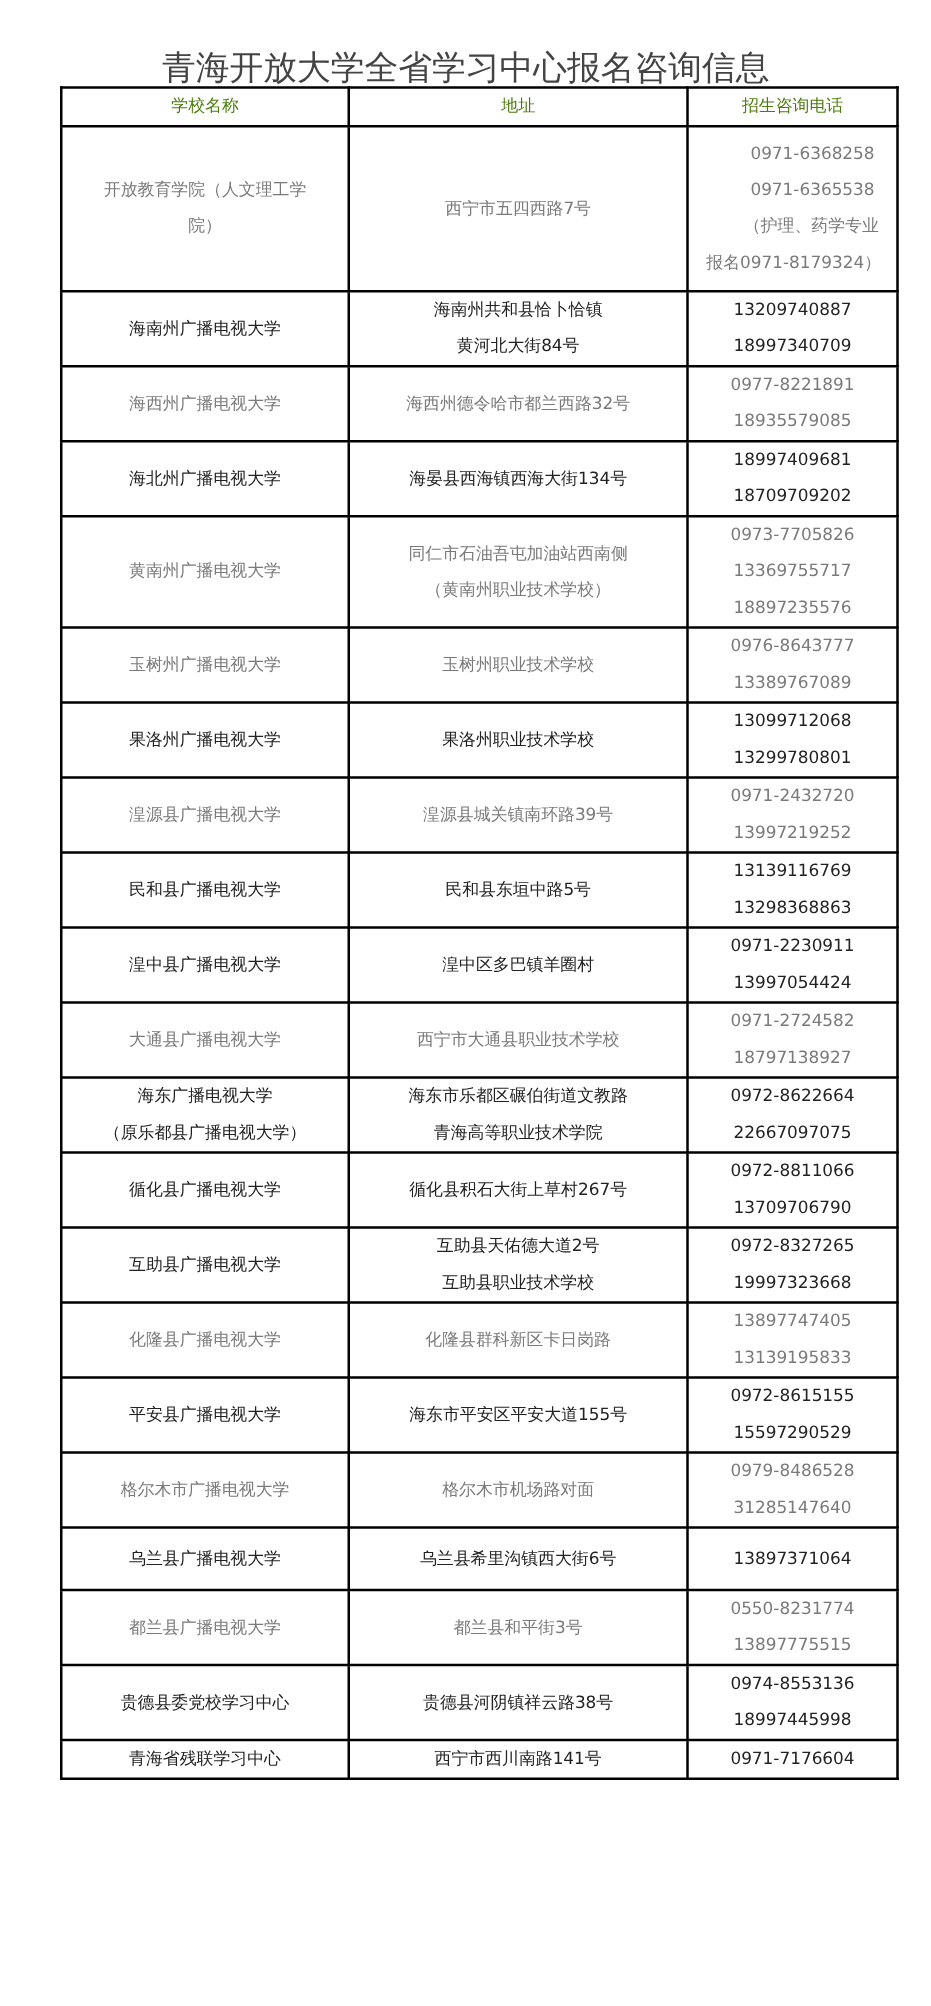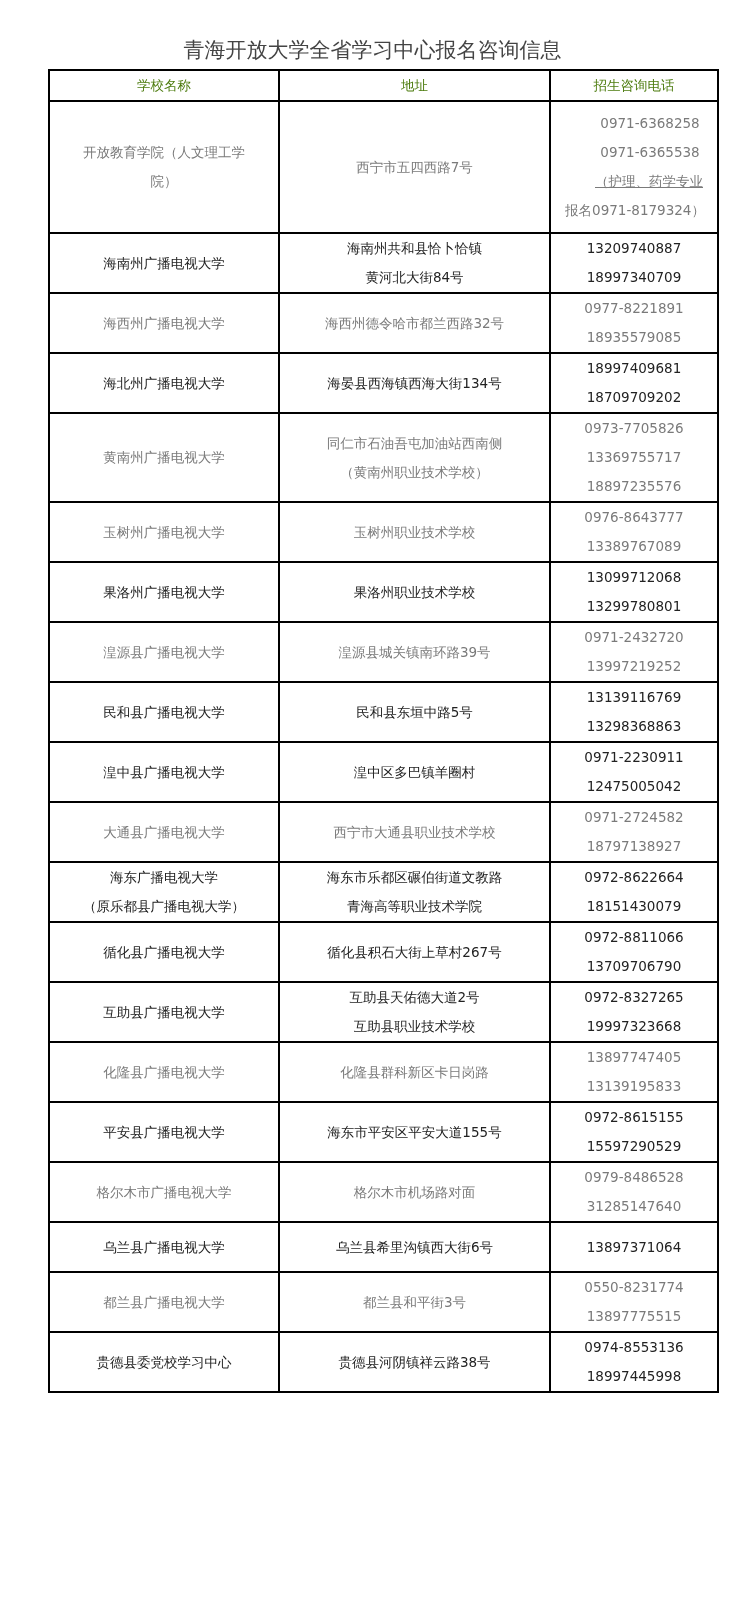--- a/index.html
+++ b/index.html
@@ -1,38 +1,38 @@
 <!DOCTYPE html>
 <html><head>
   <meta charset="utf-8">
   <style>
     html, body { margin: 0; padding: 0; background: #ffffff; }
     body { width: 745px; height: 1605px; position: relative; font-family: "DejaVu Sans", "Liberation Sans", sans-serif; }
     .title {
       position: absolute; left: 0; top: 36px; width: 745px; text-align: center;
-      font-size: 21px; color: #444; letter-spacing: 0px;
+      font-size: 27px; color: #444; letter-spacing: 0px;
     }
     table.info {
       position: absolute; left: 48px; top: 69px; width: 669px;
       border-collapse: collapse; table-layout: fixed;
       border: 2.5px solid #000;
     }
     table.info th, table.info td {
       border: 2px solid #000; text-align: center; vertical-align: middle;
       font-size: 13.5px; padding: 0 4px; line-height: 29px; font-weight: normal;
     }
     table.info th { color: #4d7c0f; height: 28px; }
     col.c1 { width: 230px; } col.c2 { width: 271px; } col.c3 { width: 168px; }
     td.phone { text-align: left; padding-left: 36px; }
     td.phone.wrapleft { padding-left: 6px; margin-top: 36px; }
     .gray { color: #7a7a7a; }
     .dark { color: #222; }
     .line { display: block; }
     .ind { padding-left: 30px; }
-    .ind2 { padding-left: 28px; text-decoration: underline; }
+    .ind2 { padding-left: 28px; }
   </style>
 </head>
 <body>
 
 <div class="title">青海开放大学全省学习中心报名咨询信息</div>
 
 <table class="info">
   <colgroup>
       <col class="c1">
       <col class="c2">
@@ -162,21 +162,21 @@
       </tr>
       <tr class="dark" style="height: 59px;">
         <td>
           <span class="line">湟中县广播电视大学</span>
         </td>
         <td>
           <span class="line">湟中区多巴镇羊圈村</span>
         </td>
         <td class="phone">
           <span class="line">0971-2230911</span>
-          <span class="line">12475005042</span>
+          <span class="line">13997054424</span>
         </td>
       </tr>
       <tr class="gray" style="height: 59px;">
         <td>
           <span class="line">大通县广播电视大学</span>
         </td>
         <td>
           <span class="line">西宁市大通县职业技术学校</span>
         </td>
         <td class="phone">
@@ -188,21 +188,21 @@
         <td>
           <span class="line">海东广播电视大学</span>
           <span class="line">（原乐都县广播电视大学）</span>
         </td>
         <td>
           <span class="line">海东市乐都区碾伯街道文教路</span>
           <span class="line">青海高等职业技术学院</span>
         </td>
         <td class="phone">
           <span class="line">0972-8622664</span>
-          <span class="line">18151430079</span>
+          <span class="line">22667097075</span>
         </td>
       </tr>
       <tr class="dark" style="height: 59px;">
         <td>
           <span class="line">循化县广播电视大学</span>
         </td>
         <td>
           <span class="line">循化县积石大街上草村267号</span>
         </td>
         <td class="phone">
@@ -285,16 +285,27 @@
       <tr class="dark" style="height: 59px;">
         <td>
           <span class="line">贵德县委党校学习中心</span>
         </td>
         <td>
           <span class="line">贵德县河阴镇祥云路38号</span>
         </td>
         <td class="phone">
           <span class="line">0974-8553136</span>
           <span class="line">18997445998</span>
+        </td>
+      </tr>
+      <tr class="dark" style="height: 31px;">
+        <td>
+          <span class="line">青海省残联学习中心</span>
+        </td>
+        <td>
+          <span class="line">西宁市西川南路141号</span>
+        </td>
+        <td class="phone">
+          <span class="line">0971-7176604</span>
         </td>
       </tr>
     </tbody>
 </table>
 
 </body></html>

